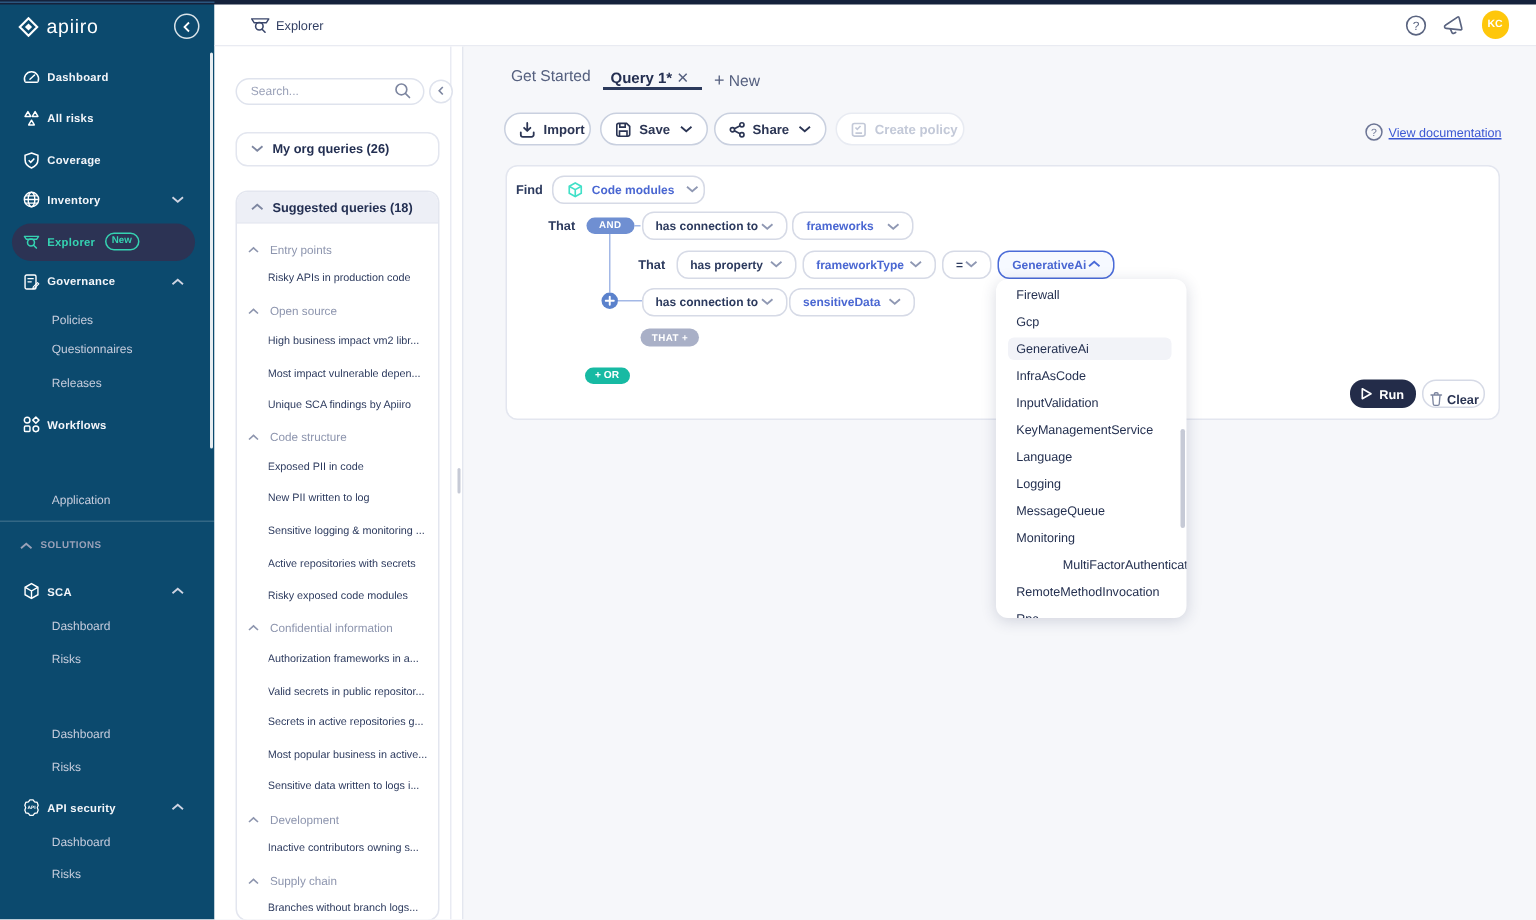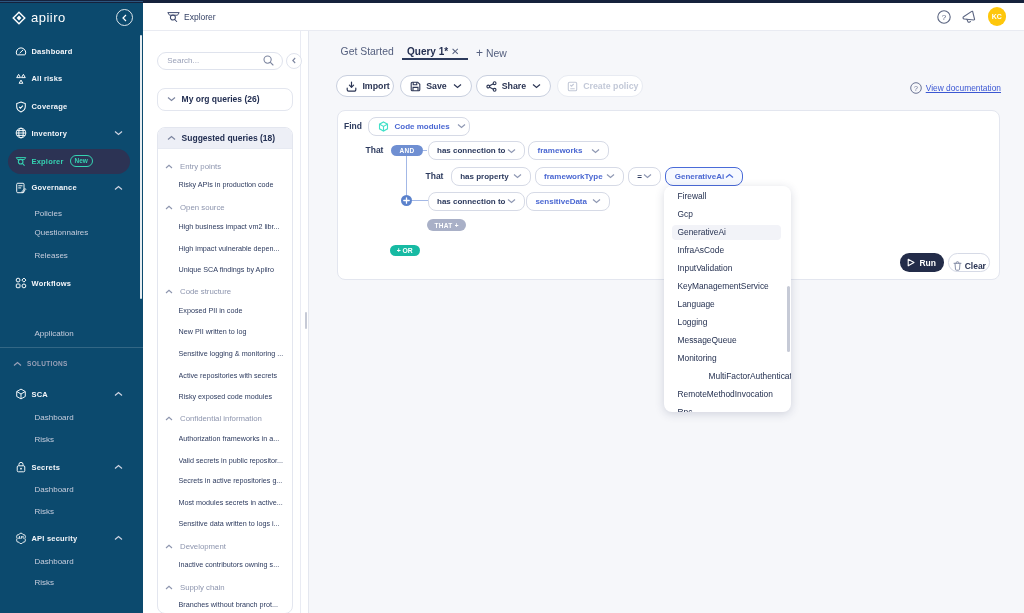--- a/index.html
+++ b/index.html
@@ -194,31 +194,20 @@
     <svg class="nav-chev" width="9" height="6" viewBox="0 0 9 6">
         <polyline points="1,4.5 4.5,1.5 8,4.5" fill="none" stroke="#cfd4e2" stroke-width="1.2"></polyline>
       </svg>
   </div>
   <div class="nav-sub" style="top:406.5px;">
       <span class="lb">Dashboard</span>
     </div>
   <div class="nav-sub" style="top:428.5px;">
       <span class="lb">Risks</span>
     </div>
-  <div class="nav-item" style="top:455px;">
-    <svg class="ic" viewBox="0 0 14 14">
-        <rect x="2.6" y="5.6" width="8.8" height="7" rx="1.4" fill="none" stroke="#fff" stroke-width="1.1"></rect>
-        <path d="M4.6 5.6V4a2.4 2.4 0 0 1 4.8 0v1.6" fill="none" stroke="#fff" stroke-width="1.1"></path>
-        <circle cx="7" cy="9" r="1" fill="#fff"></circle>
-      </svg>
-    <span class="lb">Secrets</span>
-    <svg class="nav-chev" width="9" height="6" viewBox="0 0 9 6">
-        <polyline points="1,4.5 4.5,1.5 8,4.5" fill="none" stroke="#cfd4e2" stroke-width="1.2"></polyline>
-      </svg>
-  </div>
   <div class="nav-sub" style="top:478px;">
       <span class="lb">Dashboard</span>
     </div>
   <div class="nav-sub" style="top:500.5px;">
       <span class="lb">Risks</span>
     </div>
   <div class="nav-item" style="top:526px;">
     <svg class="ic" viewBox="0 0 14 14">
         <path d="M5.8 1.5h2.4l1.2 1.6 2 .3.8 2.2-.7 1.9.7 1.9-.8 2.2-2 .3-1.2 1.6H5.8L4.6 11.9l-2-.3-.8-2.2.7-1.9-.7-1.9.8-2.2 2-.3z" fill="none" stroke="#fff" stroke-width="1"></path>
         <text x="7" y="8.6" font-size="3.8" fill="#fff" text-anchor="middle" font-family="Liberation Sans" font-weight="bold">API</text>
@@ -287,21 +276,21 @@
       <span class="lb">Entry points</span>
     </div>
   <div class="q-item" style="top:146px;">Risky APIs in production code</div>
   <div class="q-sec" style="top:169px;">
       <svg width="8" height="5" viewBox="0 0 8 5">
         <polyline points="1,4 4,1.3 7,4" fill="none" stroke="#8d95ae" stroke-width="1.1"></polyline>
       </svg>
       <span class="lb">Open source</span>
     </div>
   <div class="q-item" style="top:188.5px;">High business impact vm2 libr...</div>
-  <div class="q-item" style="top:210px;">High impact vulnerable depen...</div>
+  <div class="q-item" style="top:210px;">Most impact vulnerable depen...</div>
   <div class="q-item" style="top:231px;">Unique SCA findings by Apiiro</div>
   <div class="q-sec" style="top:253.5px;">
       <svg width="8" height="5" viewBox="0 0 8 5">
         <polyline points="1,4 4,1.3 7,4" fill="none" stroke="#8d95ae" stroke-width="1.1"></polyline>
       </svg>
       <span class="lb">Code structure</span>
     </div>
   <div class="q-item" style="top:272.5px;">Exposed PII in code</div>
   <div class="q-item" style="top:293.5px;">New PII written to log</div>
   <div class="q-item" style="top:315px;">Sensitive logging &amp; monitoring ...</div>
@@ -309,36 +298,36 @@
   <div class="q-item" style="top:358px;">Risky exposed code modules</div>
   <div class="q-sec" style="top:380.5px;">
       <svg width="8" height="5" viewBox="0 0 8 5">
         <polyline points="1,4 4,1.3 7,4" fill="none" stroke="#8d95ae" stroke-width="1.1"></polyline>
       </svg>
       <span class="lb">Confidential information</span>
     </div>
   <div class="q-item" style="top:400px;">Authorization frameworks in a...</div>
   <div class="q-item" style="top:422px;">Valid secrets in public repositor...</div>
   <div class="q-item" style="top:442.5px;">Secrets in active repositories g...</div>
-  <div class="q-item" style="top:464px;">Most modules secrets in active...</div>
+  <div class="q-item" style="top:464px;">Most popular business in active...</div>
   <div class="q-item" style="top:485.5px;">Sensitive data written to logs i...</div>
   <div class="q-sec" style="top:508.5px;">
       <svg width="8" height="5" viewBox="0 0 8 5">
         <polyline points="1,4 4,1.3 7,4" fill="none" stroke="#8d95ae" stroke-width="1.1"></polyline>
       </svg>
       <span class="lb">Development</span>
     </div>
   <div class="q-item" style="top:526.5px;">Inactive contributors owning s...</div>
   <div class="q-sec" style="top:549.5px;">
       <svg width="8" height="5" viewBox="0 0 8 5">
         <polyline points="1,4 4,1.3 7,4" fill="none" stroke="#8d95ae" stroke-width="1.1"></polyline>
       </svg>
       <span class="lb">Supply chain</span>
     </div>
-  <div class="q-item" style="top:566.5px;">Branches without branch prot...</div>
+  <div class="q-item" style="top:566.5px;">Branches without branch logs...</div>
   <div class="p-div"></div>
   <div class="p-scroll"></div>
 </section>
 <div class="pcollapse">
     <svg width="6" height="7" viewBox="0 0 6 7">
       <polyline points="4.2,1 1.8,3.5 4.2,6" fill="none" stroke="#7d86a0" stroke-width="1.1"></polyline>
     </svg>
   </div>
 <main class="main">
   <div class="tab" style="left:30.6px;top:14.5px;">Get Started</div>

